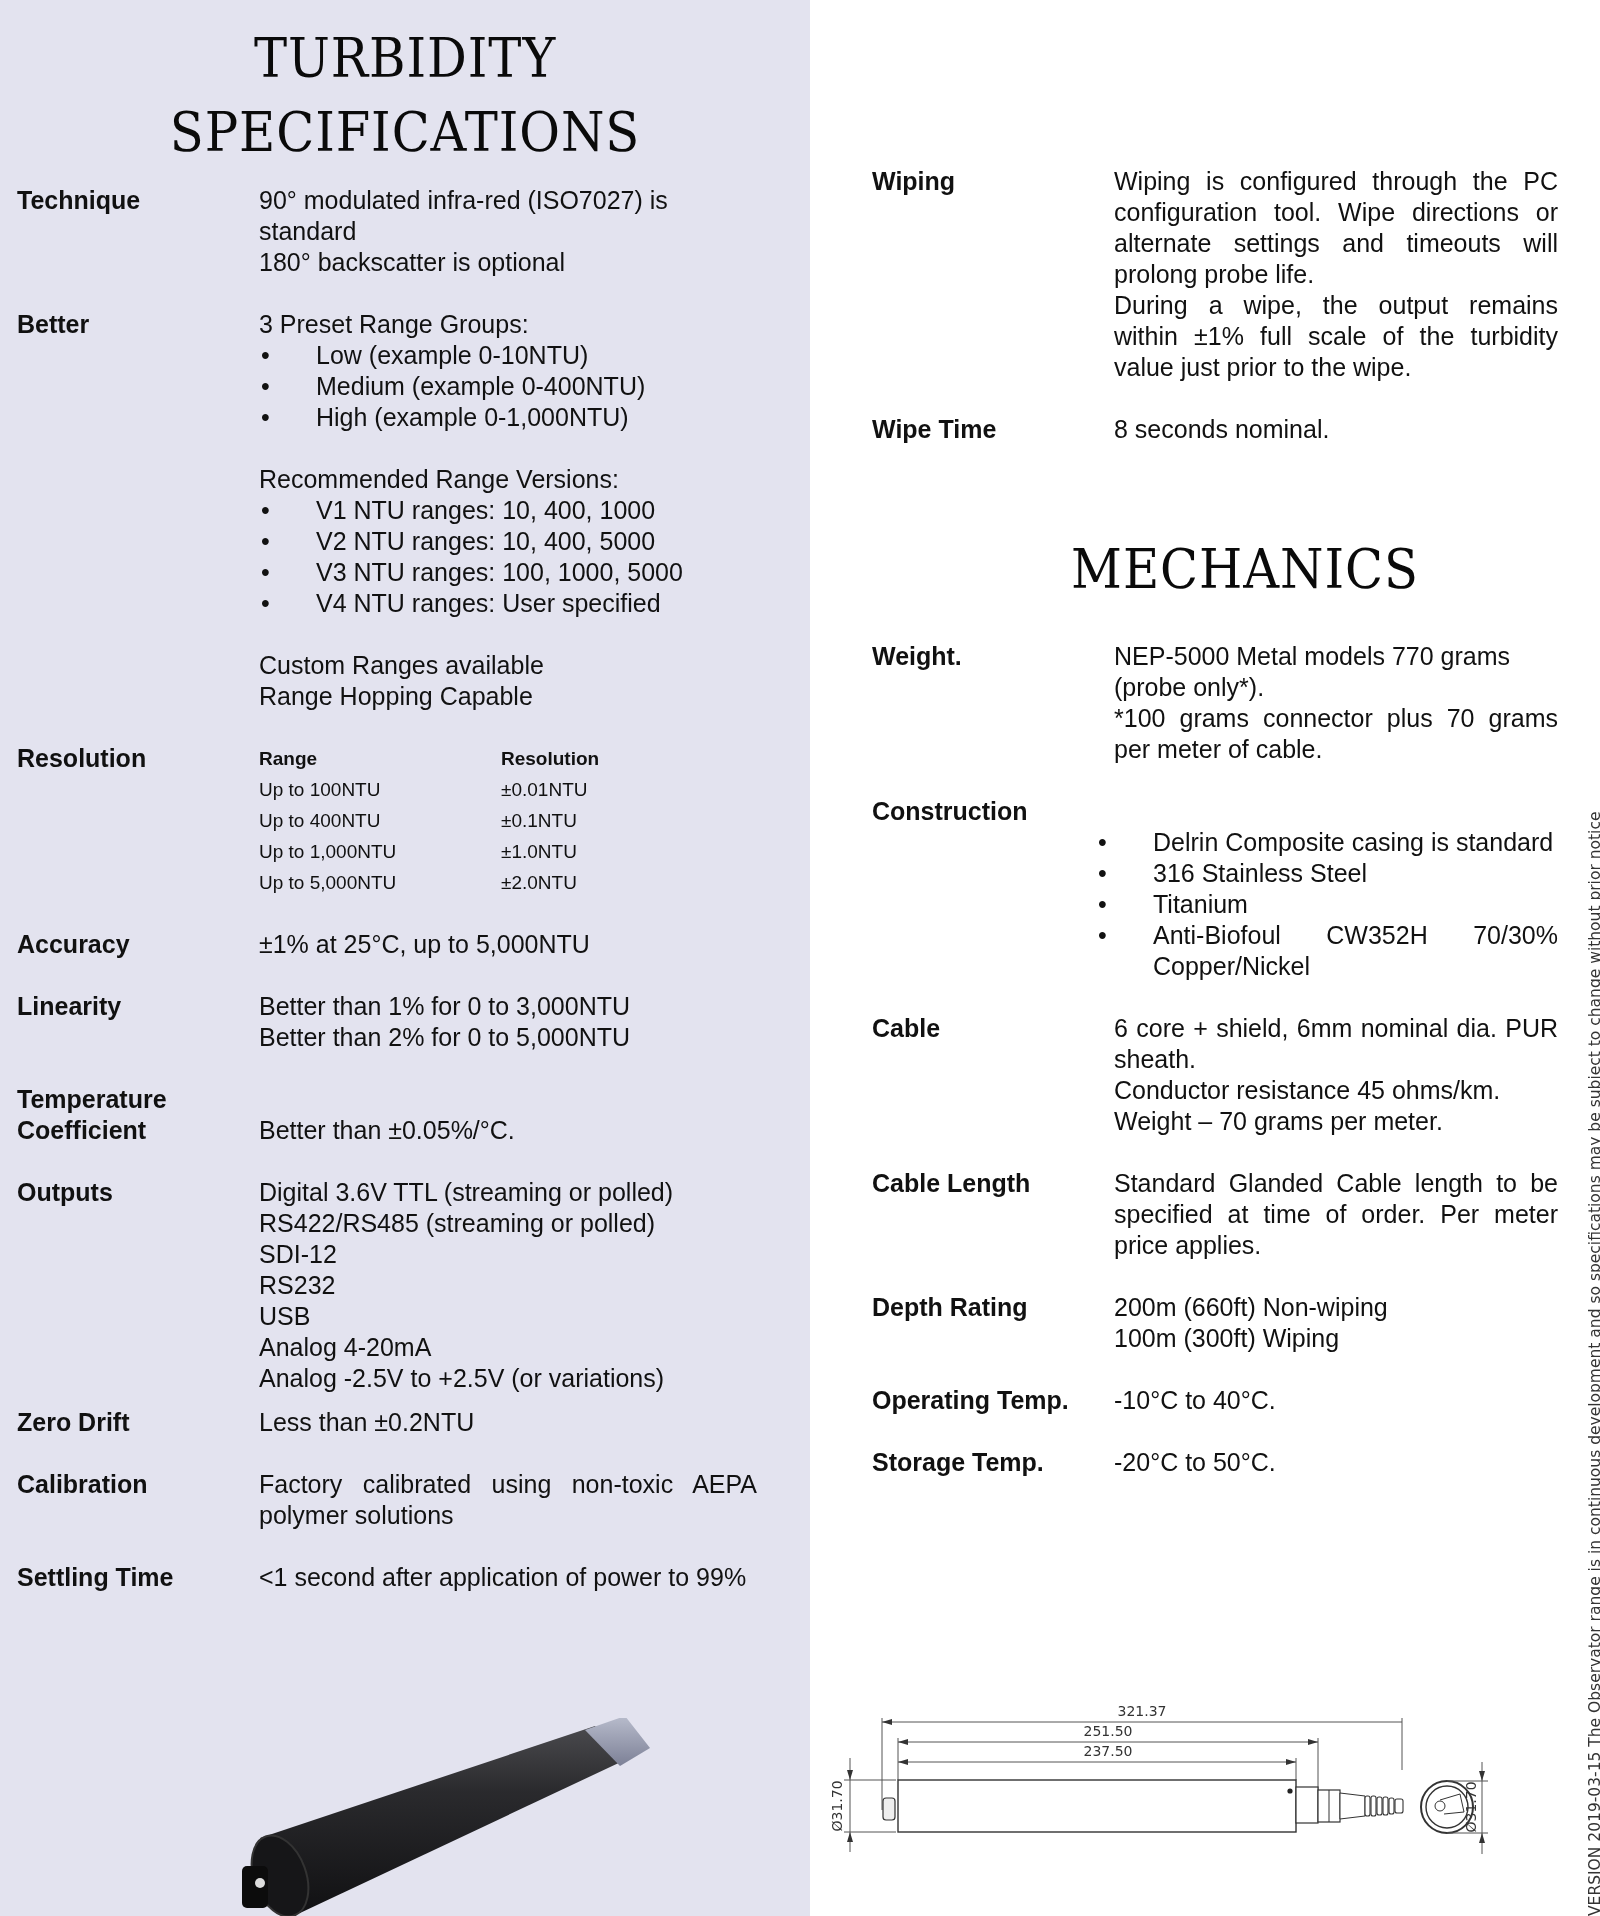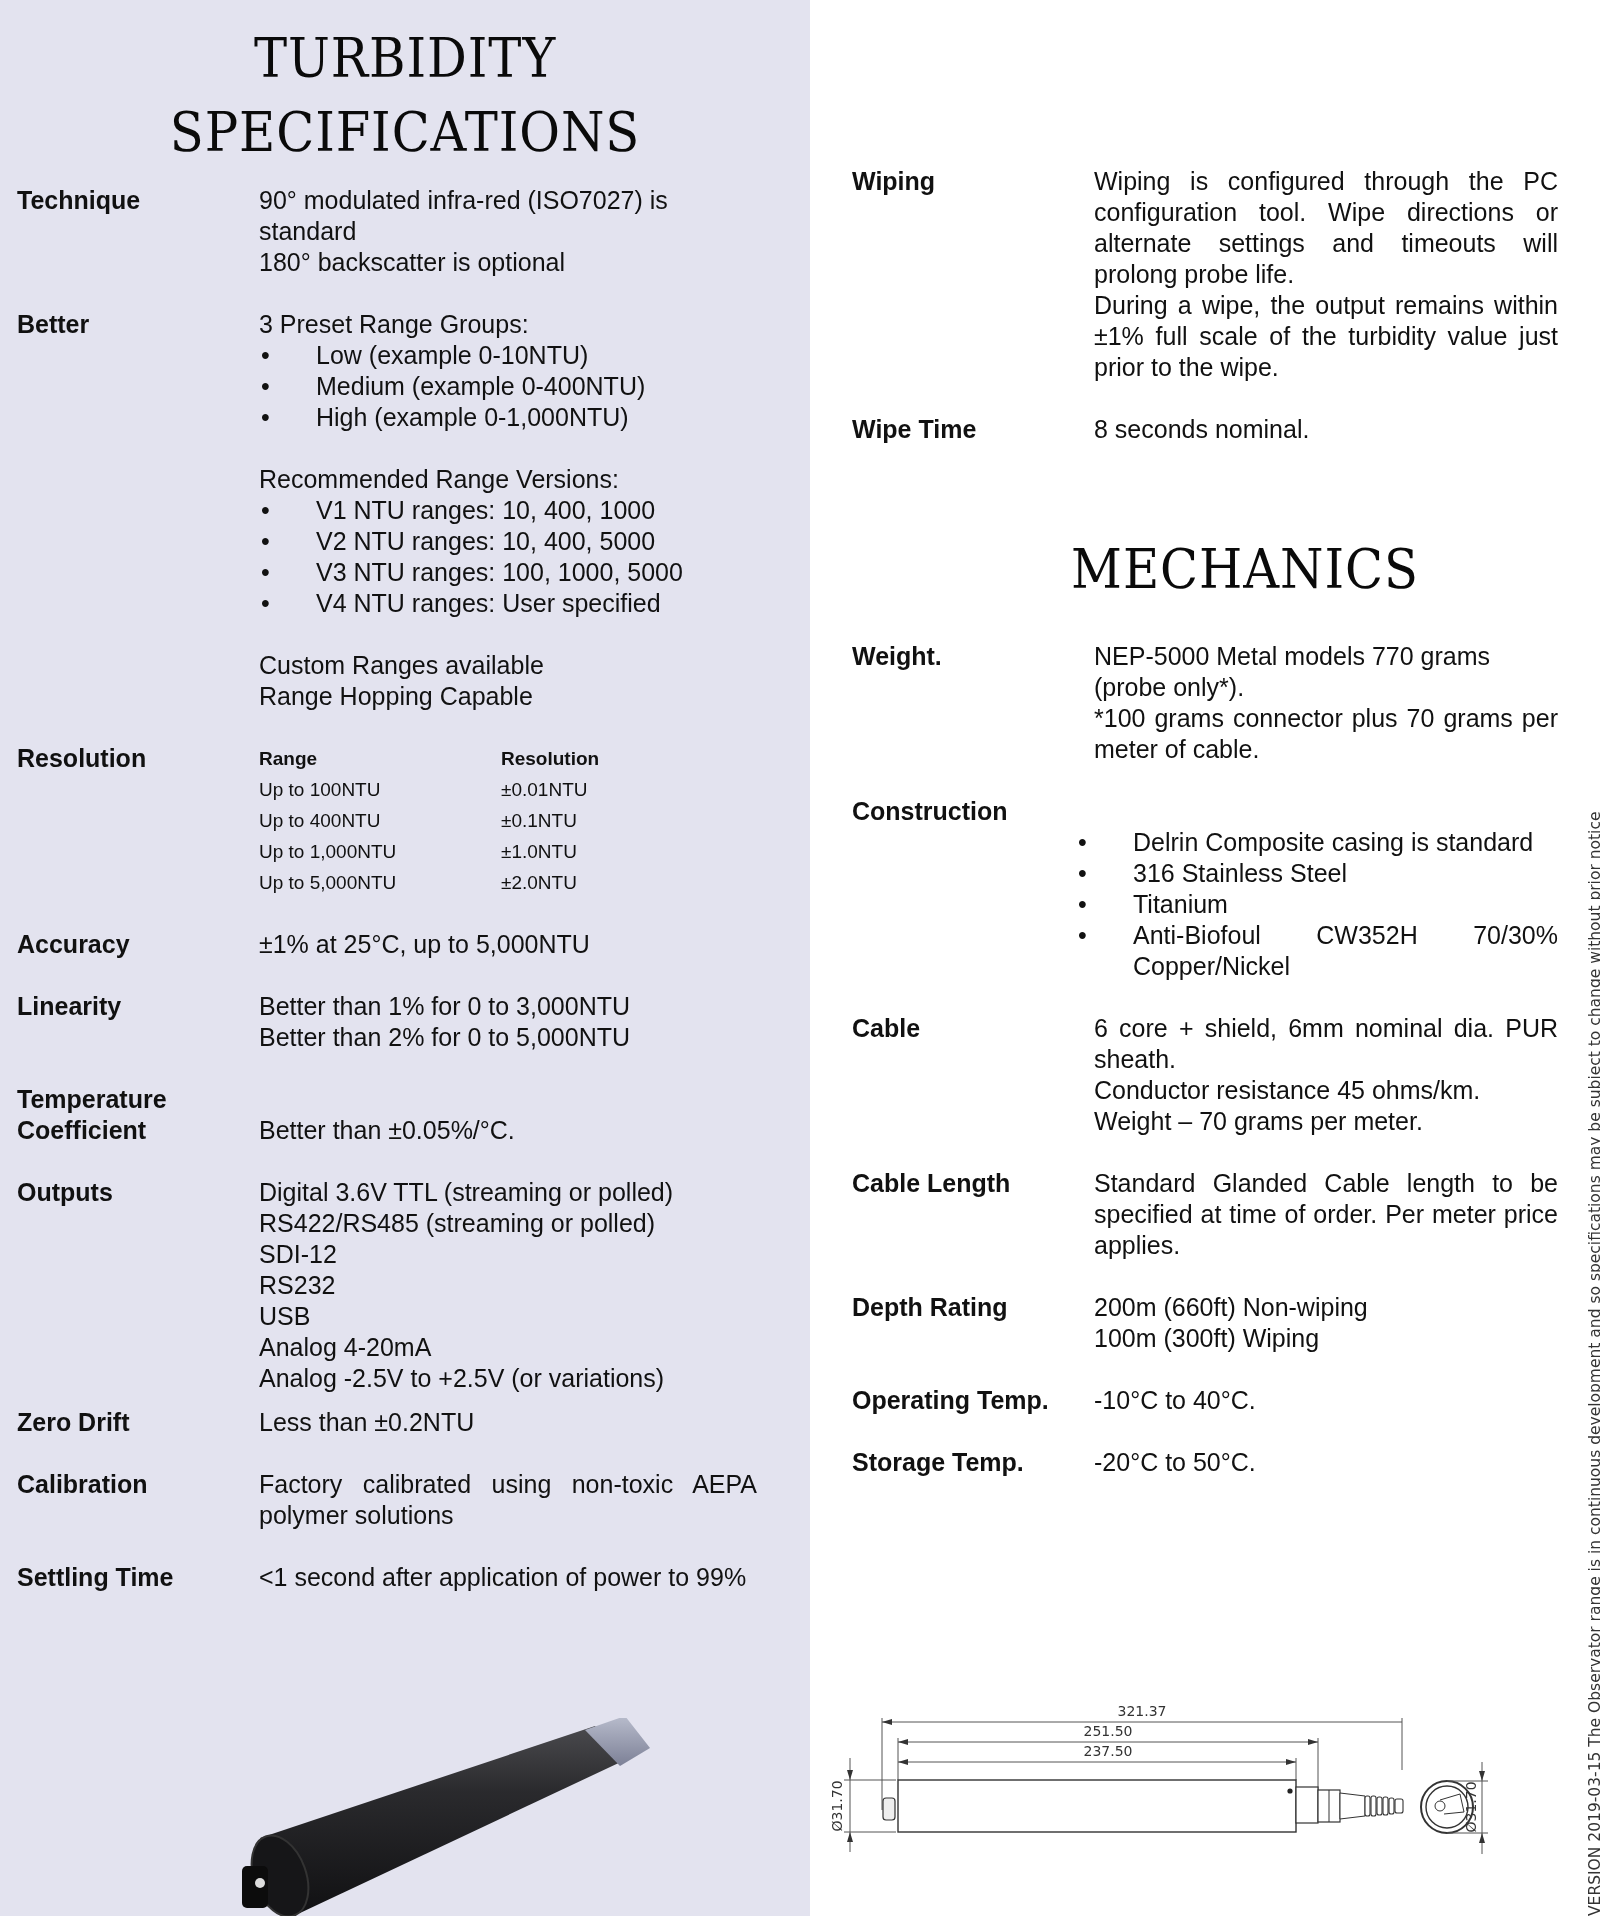--- a/index.html
+++ b/index.html
@@ -12,21 +12,21 @@
   .title-left { position: absolute; left: 0; width: 810px; top: 22px; font-size: 54px; line-height: 74px; transform: scaleX(0.92); }
   .title-right { position: absolute; left: 1000px; width: 490px; top: 535px; font-size: 54px; line-height: 70px; transform: scaleX(0.92); text-align: center; }
 
   .spec-list { position: absolute; }
   .spec-list.left { left: 17px; top: 185px; width: 740px; }
   .spec-list.right { left: 852px; top: 166px; width: 706px; }
 
   .spec { display: flex; align-items: flex-start; font-size: 25px; line-height: 31px; }
   .spec .label { font-weight: bold; flex: 0 0 auto; }
   .spec-list.left .label { width: 242px; }
-  .spec-list.right .label { width: 242px; }
+  .spec-list.right .label { width: 242px; margin-left: 20px; }
   .spec .value { flex: 1 1 auto; }
   .value .ln { display: block; }
   .justify { text-align: justify; text-align-last: left; }
 
   ul.bullets { list-style: none; }
   ul.bullets li { position: relative; padding-left: 57px; }
   ul.bullets li::before { content: "\2022"; position: absolute; left: 2px; top: 0; }
 
   .res-table { border-collapse: collapse; font-size: 19px; line-height: 31px; }
   .res-table th { text-align: left; font-weight: bold; padding: 0; }

